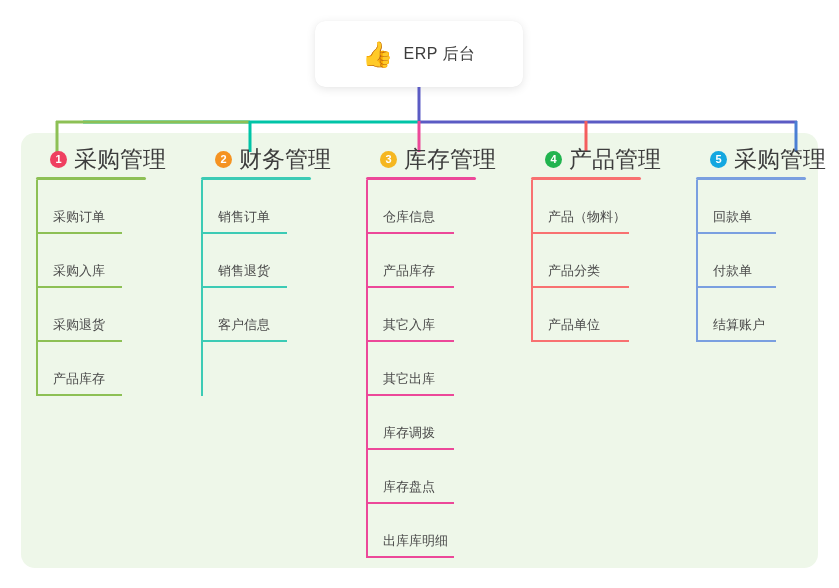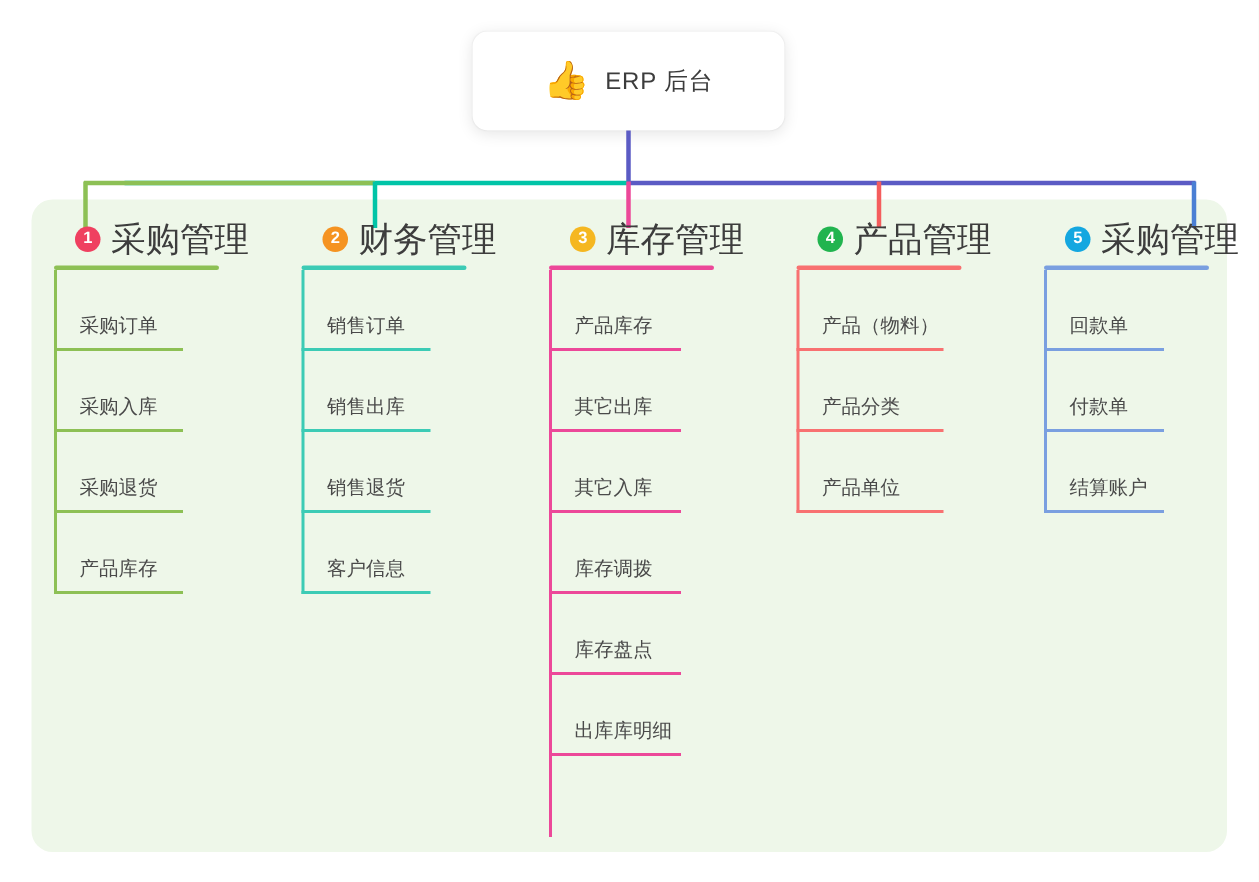--- a/index.html
+++ b/index.html
@@ -199,51 +199,51 @@
           <span class="branch-label">财务管理</span>
         </div>
         <div class="head-rule" style="width: 110px; background: rgb(60, 203, 181);"></div>
         <div class="leaves">
           <div class="spine" style="background: rgb(60, 203, 181); height: 216px;"></div>
           <div class="leaf">
             <span class="leaf-text">销售订单</span>
             <div class="leaf-rule" style="width: 86px; background: rgb(60, 203, 181);"></div>
           </div>
           <div class="leaf">
-            <span class="leaf-text">销售出库</span>
-            <div class="leaf-rule" style="width: 86px; background: rgb(60, 203, 181);"></div>
-          </div>
-          <div class="leaf">
             <span class="leaf-text">销售退货</span>
             <div class="leaf-rule" style="width: 86px; background: rgb(60, 203, 181);"></div>
           </div>
           <div class="leaf">
             <span class="leaf-text">客户信息</span>
             <div class="leaf-rule" style="width: 86px; background: rgb(60, 203, 181);"></div>
           </div>
         </div>
       </div>
       <div class="branch" style="left: 366px;">
         <div class="branch-head">
           <span class="badge" style="background: rgb(245, 183, 33);">3</span>
           <span class="branch-label">库存管理</span>
         </div>
         <div class="head-rule" style="width: 110px; background: rgb(236, 72, 153);"></div>
         <div class="leaves">
           <div class="spine" style="background: rgb(236, 72, 153); height: 378px;"></div>
           <div class="leaf">
+            <span class="leaf-text">仓库信息</span>
+            <div class="leaf-rule" style="width: 88px; background: rgb(236, 72, 153);"></div>
+          </div>
+          <div class="leaf">
             <span class="leaf-text">产品库存</span>
             <div class="leaf-rule" style="width: 88px; background: rgb(236, 72, 153);"></div>
           </div>
           <div class="leaf">
+            <span class="leaf-text">其它入库</span>
+            <div class="leaf-rule" style="width: 88px; background: rgb(236, 72, 153);"></div>
+          </div>
+          <div class="leaf">
             <span class="leaf-text">其它出库</span>
-            <div class="leaf-rule" style="width: 88px; background: rgb(236, 72, 153);"></div>
-          </div>
-          <div class="leaf">
-            <span class="leaf-text">其它入库</span>
             <div class="leaf-rule" style="width: 88px; background: rgb(236, 72, 153);"></div>
           </div>
           <div class="leaf">
             <span class="leaf-text">库存调拨</span>
             <div class="leaf-rule" style="width: 88px; background: rgb(236, 72, 153);"></div>
           </div>
           <div class="leaf">
             <span class="leaf-text">库存盘点</span>
             <div class="leaf-rule" style="width: 88px; background: rgb(236, 72, 153);"></div>
           </div>

